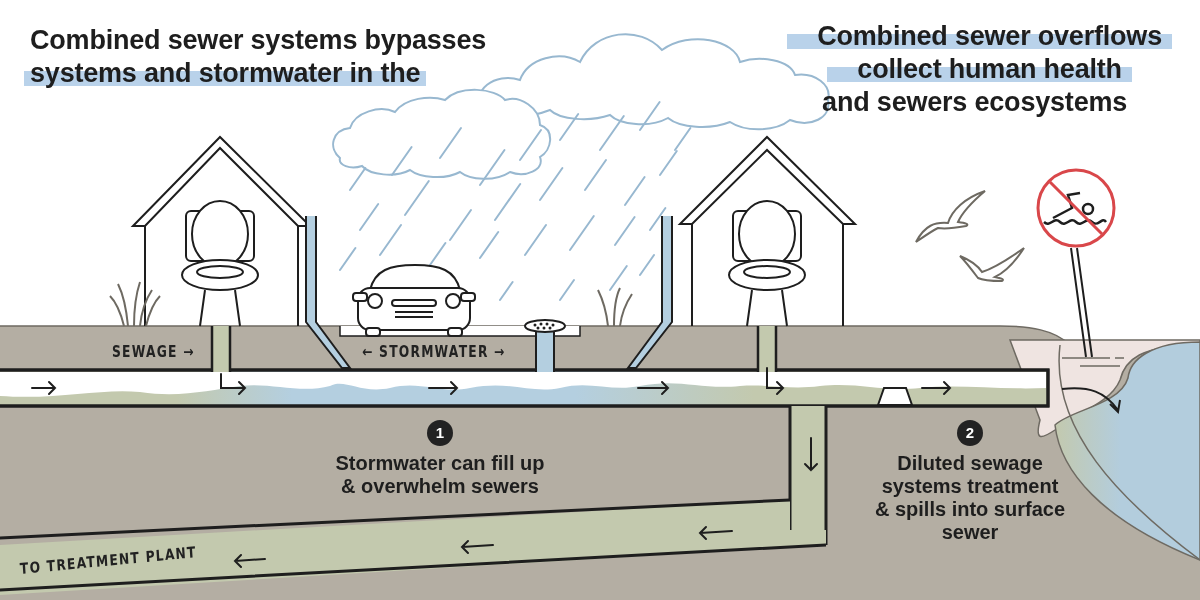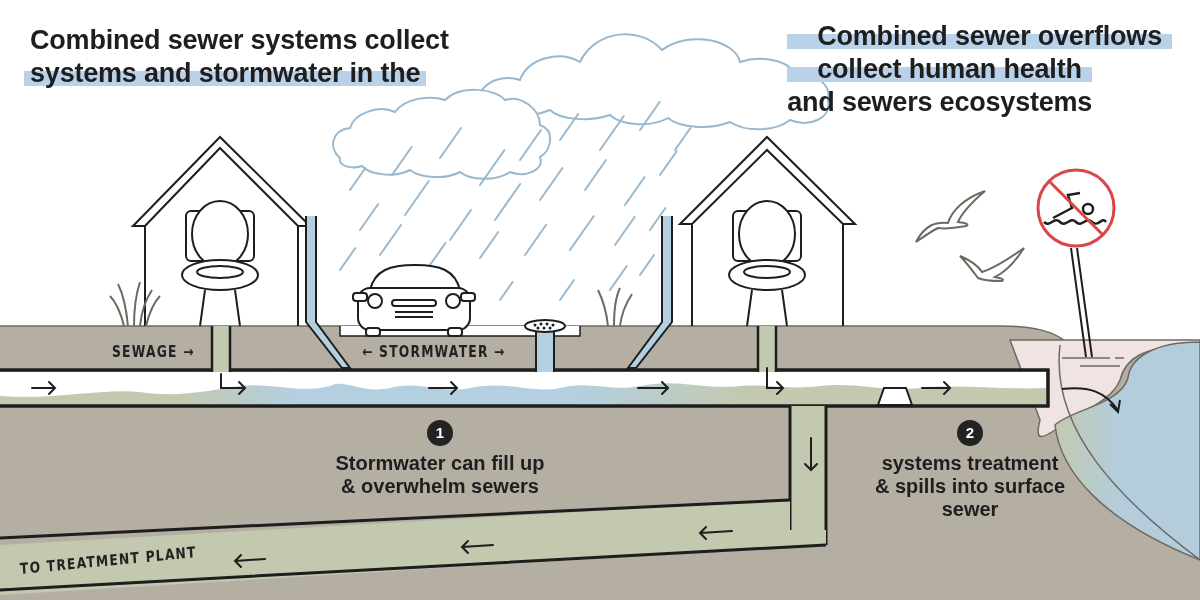--- a/index.html
+++ b/index.html
@@ -2,21 +2,21 @@
 <html><head>
   <meta charset="utf-8">
   <style>
     html, body { margin: 0; padding: 0; background: #ffffff; }
     body { width: 1200px; height: 600px; overflow: hidden; position: relative; font-family: "Liberation Sans", sans-serif; }
     #diagram { position: absolute; left: 0; top: 0; width: 1200px; height: 600px; }
     .headline { position: absolute; font-family: "Liberation Sans", sans-serif; font-weight: bold; font-size: 27px; line-height: 33px; color: #1e1e1e; letter-spacing: -0.2px; }
     .headline .line { display: block; white-space: nowrap; }
     .hl { background: linear-gradient(to bottom, transparent 45%, #b9d2ea 45%, #b9d2ea 95%, transparent 95%); padding: 0 6px; margin-left: -6px; }
     #headline-left { left: 30px; top: 24px; }
-    #headline-right { right: 38px; top: 20px; text-align: left; }
+    #headline-right { right: 38px; top: 20px; text-align: center; }
     #headline-right .hl { margin-left: 0; margin-right: -10px; padding: 0 10px 0 30px; }
     .callout { position: absolute; text-align: center; font-weight: bold; color: #1e1e1e; font-size: 20px; line-height: 23px; }
     .callout .line { display: block; white-space: nowrap; }
     .badge { display: inline-block; width: 26px; height: 26px; border-radius: 50%; background: #222; color: #fff; font-size: 15px; line-height: 26px; text-align: center; margin-bottom: 6px; }
     #callout-1 { left: 310px; top: 420px; width: 260px; }
     #callout-2 { left: 860px; top: 420px; width: 220px; }
     .pipe-label { position: absolute; font-family: "DejaVu Sans", sans-serif; font-weight: bold; font-size: 15px; letter-spacing: 1.5px; color: #222; transform: scaleX(0.82); transform-origin: left center; white-space: nowrap; }
     #label-sewage { left: 112px; top: 343px; }
     #label-stormwater { left: 362px; top: 343px; }
     #label-treatment { left: 20px; top: 560px; transform: scaleX(0.82) rotate(-4.5deg); transform-origin: left center; }
@@ -214,36 +214,37 @@
   </g>
   <g fill="none" stroke="#1e1e1e" stroke-width="2" stroke-linecap="round">
     <path d="M493,545 L462,547 M468,541 L462,547 L468,553"></path>
   </g>
   <g fill="none" stroke="#1e1e1e" stroke-width="2" stroke-linecap="round">
     <path d="M265,559 L235,561 M241,555 L235,561 L241,567"></path>
   </g>
 </svg>
 
 <div id="headline-left" class="headline">
-  <span class="line">Combined sewer systems collect</span>
+  <span class="line">Combined sewer systems bypasses</span>
   <span class="line"><span class="hl">systems and stormwater in the</span></span>
 </div>
 <div id="headline-right" class="headline">
   <span class="line"><span class="hl">Combined sewer overflows</span></span>
   <span class="line"><span class="hl">collect human health</span></span>
   <span class="line">and sewers ecosystems</span>
 </div>
 
 <div id="label-sewage" class="pipe-label">SEWAGE →</div>
 <div id="label-stormwater" class="pipe-label">← STORMWATER →</div>
 <div id="label-treatment" class="pipe-label">TO TREATMENT PLANT</div>
 
 <div id="callout-1" class="callout">
   <span class="badge">1</span>
   <span class="line">Stormwater can fill up</span>
   <span class="line">&amp; overwhelm sewers</span>
 </div>
 <div id="callout-2" class="callout">
   <span class="badge">2</span>
+  <span class="line">Diluted sewage</span>
   <span class="line">systems treatment</span>
   <span class="line">&amp; spills into surface</span>
   <span class="line">sewer</span>
 </div>
 
 </body></html>

